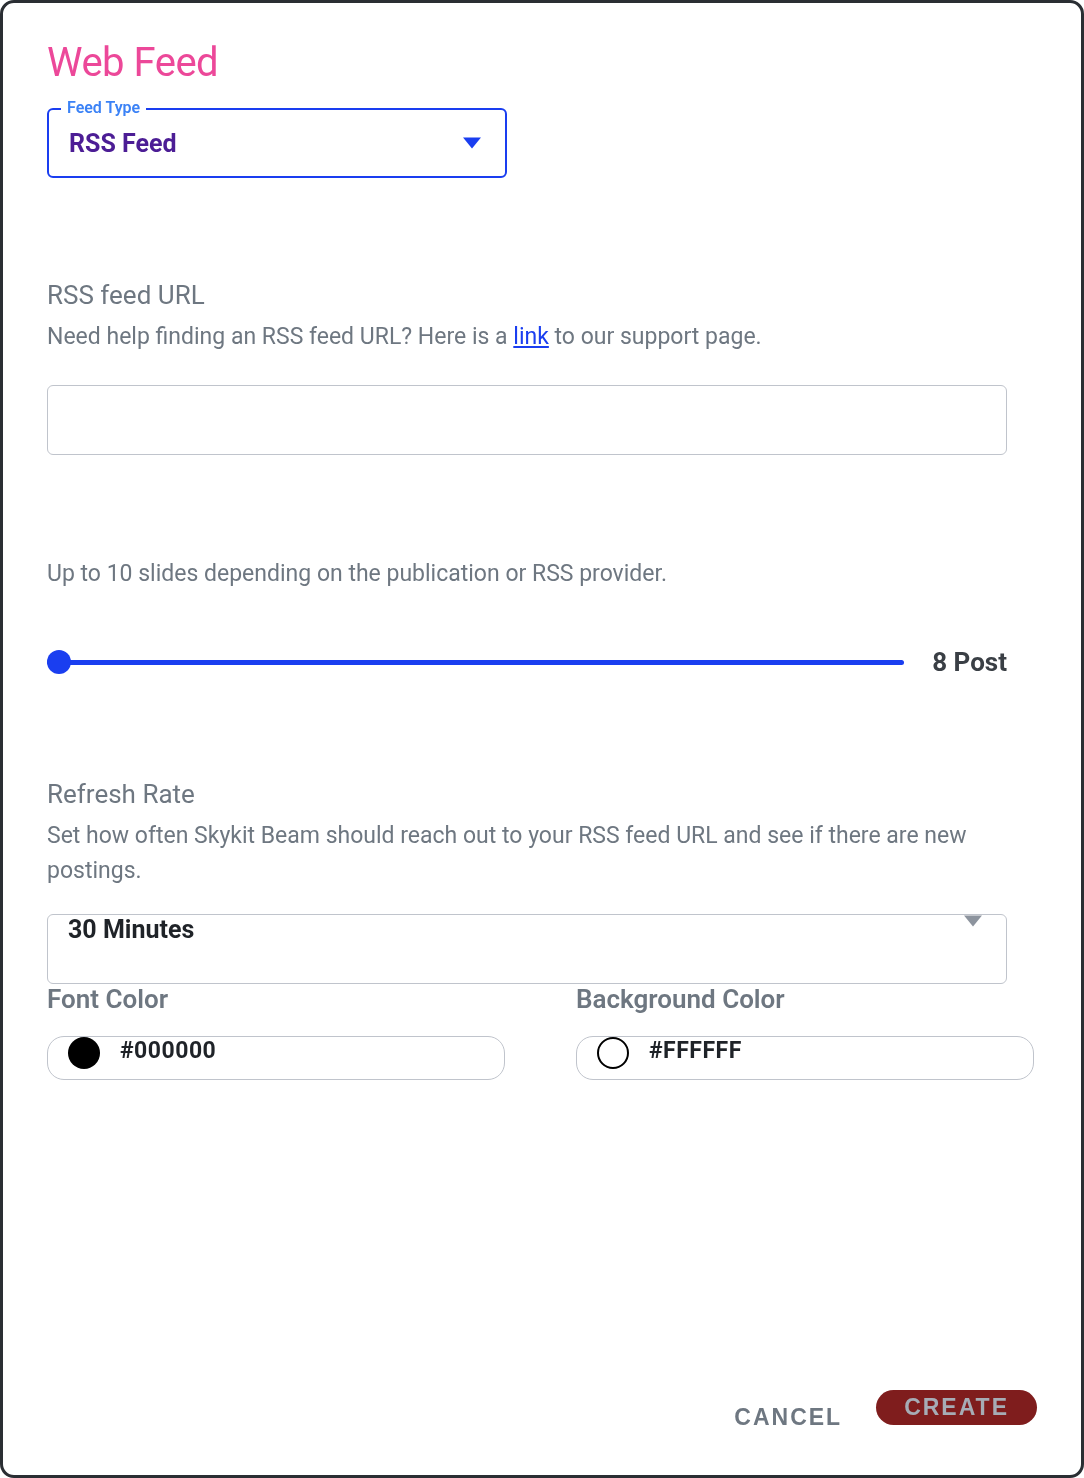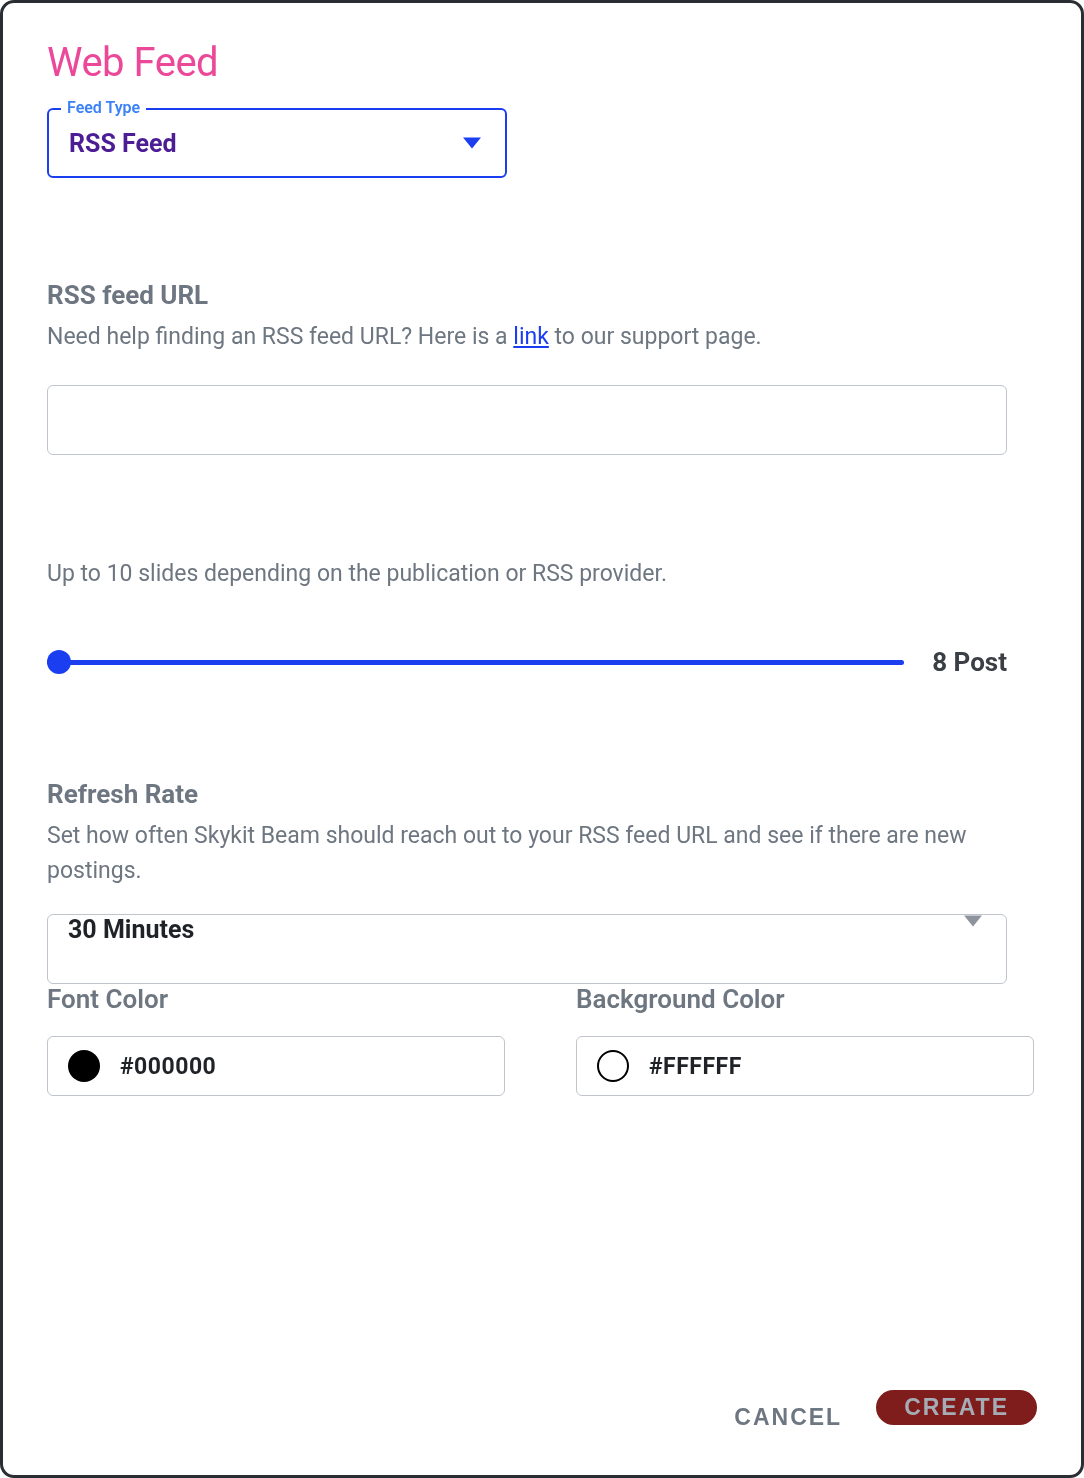--- a/index.html
+++ b/index.html
@@ -56,21 +56,21 @@
     margin-left: auto;
     color: #1a3ef0;
   }
   .dropdown-icon svg { display:block; }
   
   .section {
     margin-top: 102px;
   }
   .section-label {
     font-size: 26px;
-    font-weight: 700;
+    font-weight: 400;
     color: #6e7781;
     margin: 0;
   }
   .section-help {
     font-size: 23px;
     color: #6e7781;
     margin: 10px 0 0 0;
     line-height: 1.5;
   }
   .section-help a {
@@ -150,25 +150,24 @@
   }
   .color-col { flex: 1; }
   .color-label {
     font-size: 26px;
     font-weight: 600;
     color: #6e7781;
     margin: 0 0 22px 0;
   }
   .color-field {
     width: 458px;
-    height: 60px;
+    height: 44px;
     border: 1px solid #c0c4cc;
-    border-radius: 6px;
-    display: flex;
-    align-items: center;
+    border-radius: 17px;
+    display: flex;
     padding: 0 20px 0 20px;
     gap: 20px;
     cursor: pointer;
   }
   .swatch {
     width: 32px;
     height: 32px;
     border-radius: 50%;
     flex-shrink: 0;
   }

